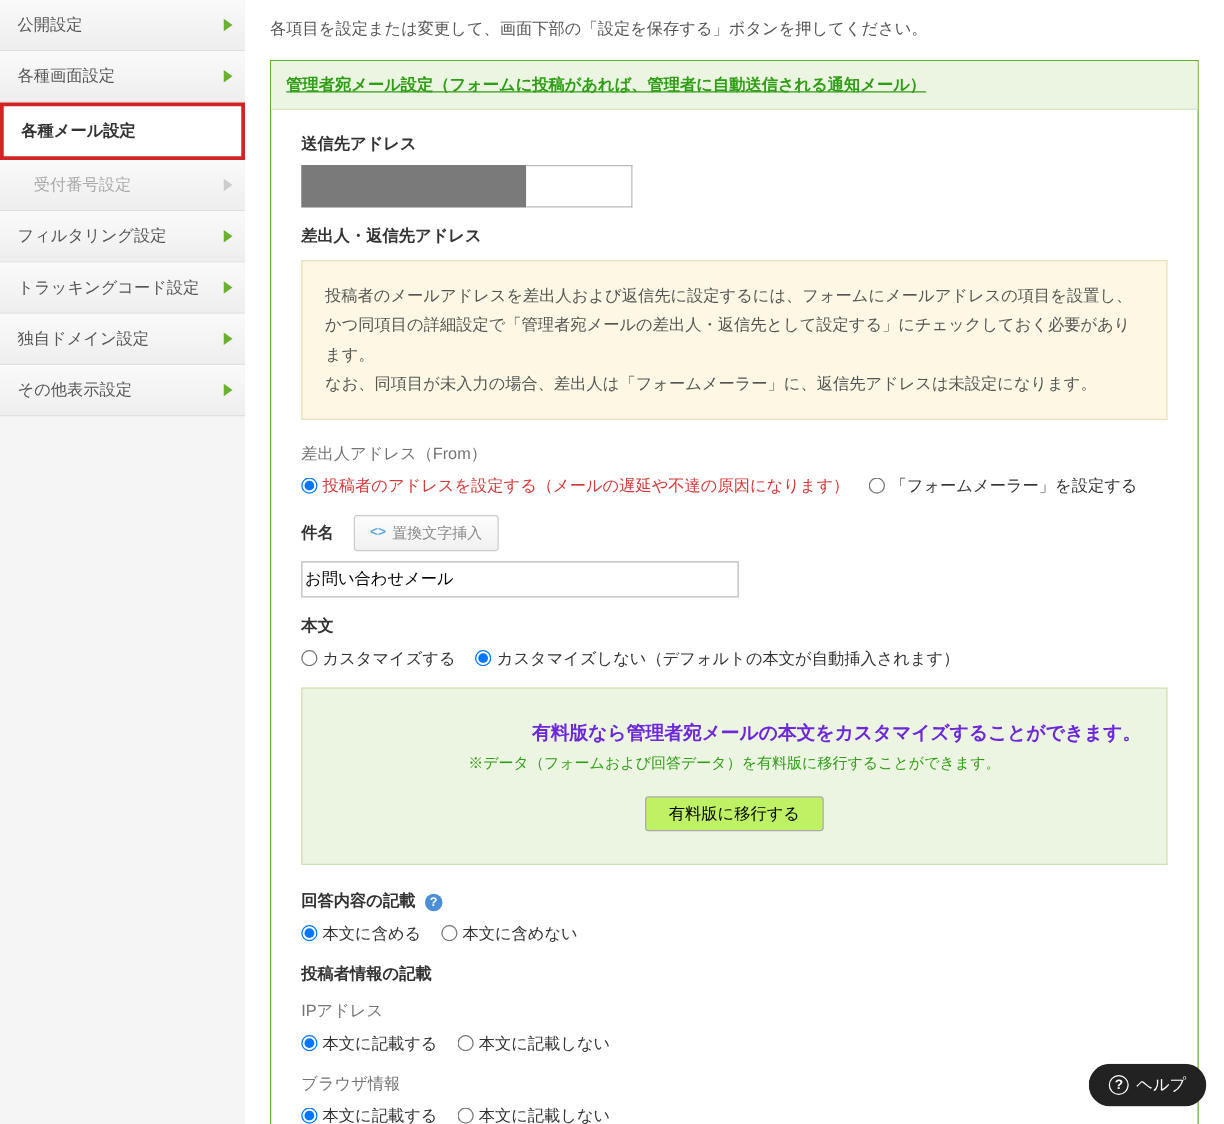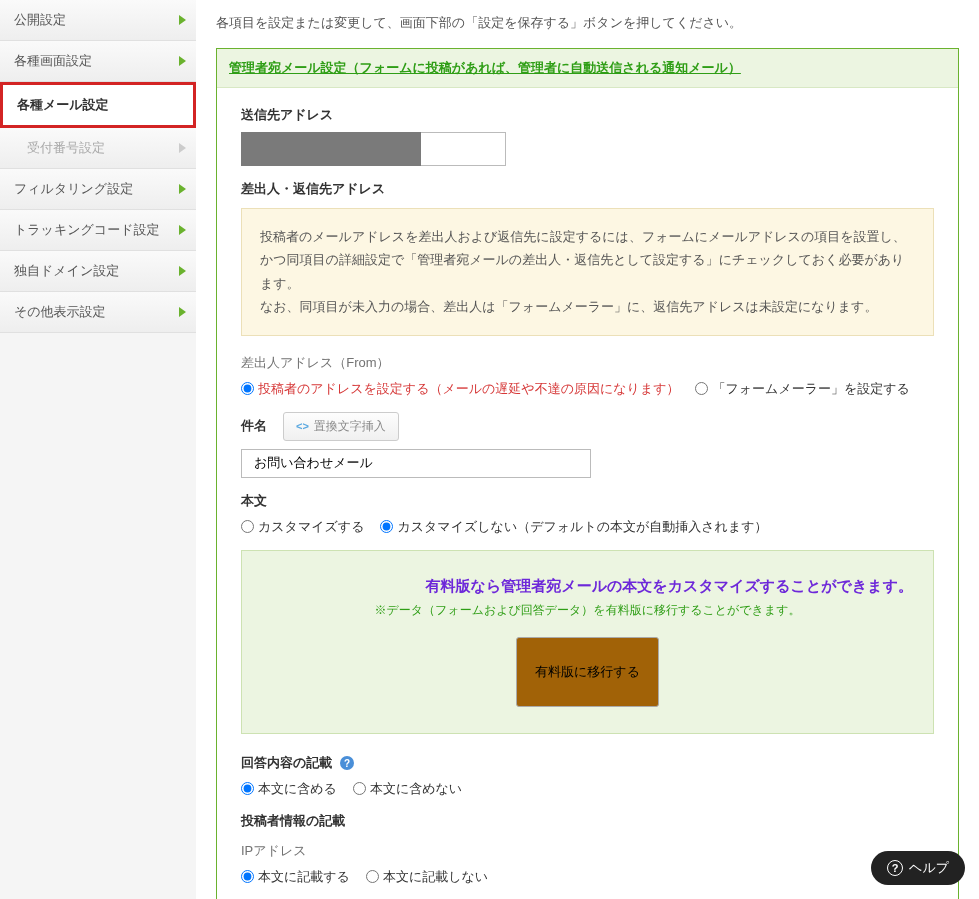--- a/index.html
+++ b/index.html
@@ -97,35 +97,35 @@
 .subject-row { display: flex; align-items: center; gap: 16px; margin-bottom: 8px; }
 .insert-btn {
   display: inline-flex; align-items: center; gap: 5px;
   border: 1px solid #ccc; border-radius: 3px;
   padding: 5px 12px;
   background: linear-gradient(#fdfdfd,#f0f0f0);
   color: #888; font-size: 12px; cursor: pointer;
 }
 .insert-btn .code-icon { color: #5aa8e0; font-weight: bold; font-size: 11px; }
 .subject-input {
-  width: 350px; padding: 6px 12px;
+  width: 350px; padding: 6px 2px;
   border: 1px solid #bbb; font-size: 13px;
 }
 .promo {
   background: #ecf5e1;
   border: 1px solid #cde2b2;
   padding: 26px 20px;
   margin: 14px 0 20px 0;
   text-align: center;
 }
 .promo-title { color: #6d28d9; font-size: 15px; font-weight: bold; margin-bottom: 6px; text-align: right; }
 .promo-sub { color: #2f9e16; font-size: 12px; margin-bottom: 18px; }
 .promo-btn {
-  background: #a16207; border: 1px solid #aaa; border-radius: 3px;
-  padding: 25px 18px; font-size: 13px; cursor: pointer;
+  background: #bef264; border: 1px solid #aaa; border-radius: 3px;
+  padding: 4px 18px; font-size: 13px; cursor: pointer;
 }
 .sub-label { font-size: 13px; margin: 12px 0 6px 0; color: #737373; }
 .help-icon {
   display: inline-flex; align-items: center; justify-content: center;
   width: 14px; height: 14px; border-radius: 50%;
   background: #4a8fd8; color: #fff; font-size: 10px; font-weight: bold;
   margin-left: 4px;
 }
 .help-float {
   position: fixed; bottom: 14px; right: 14px;

